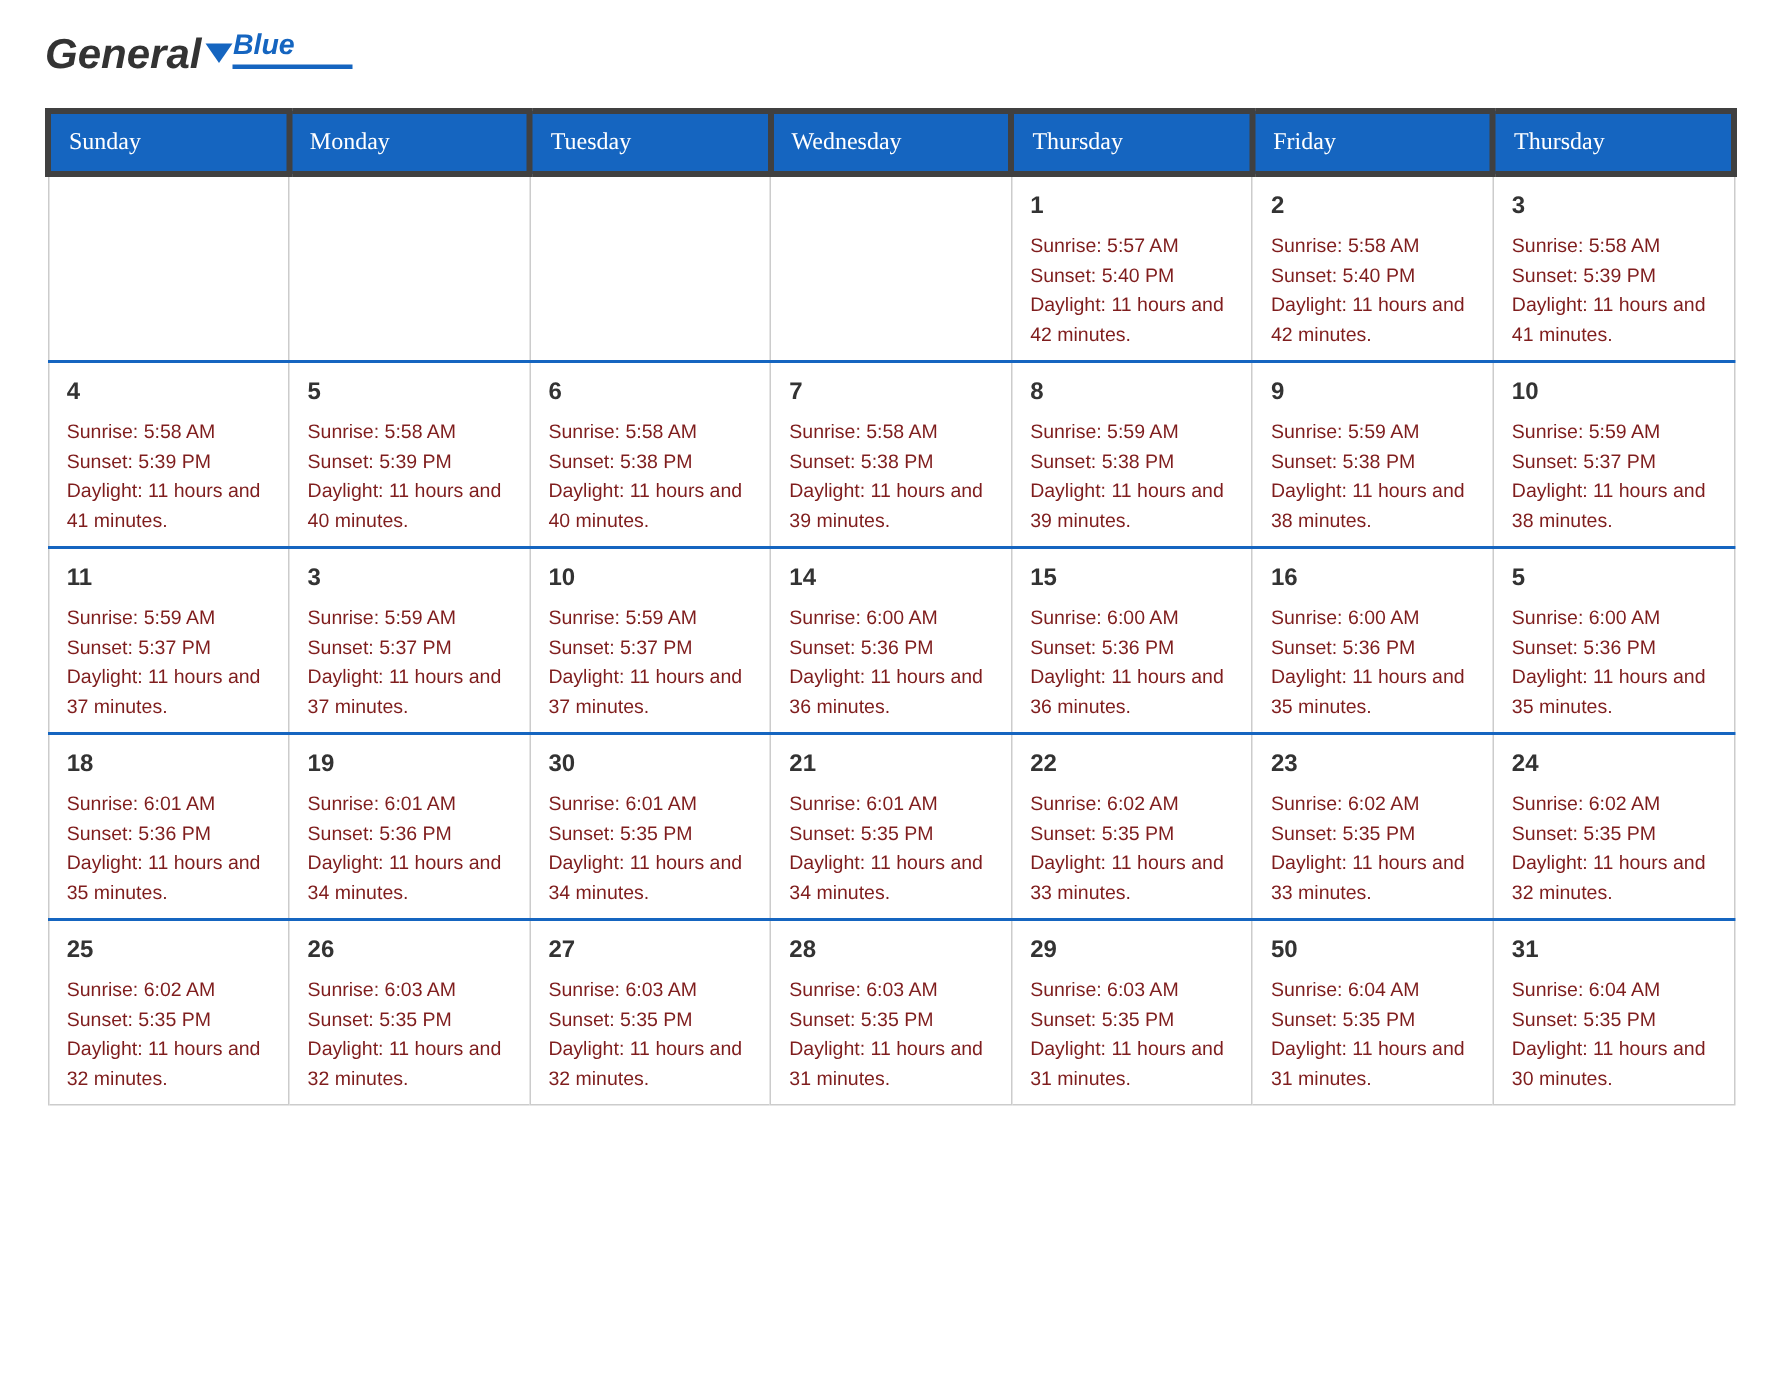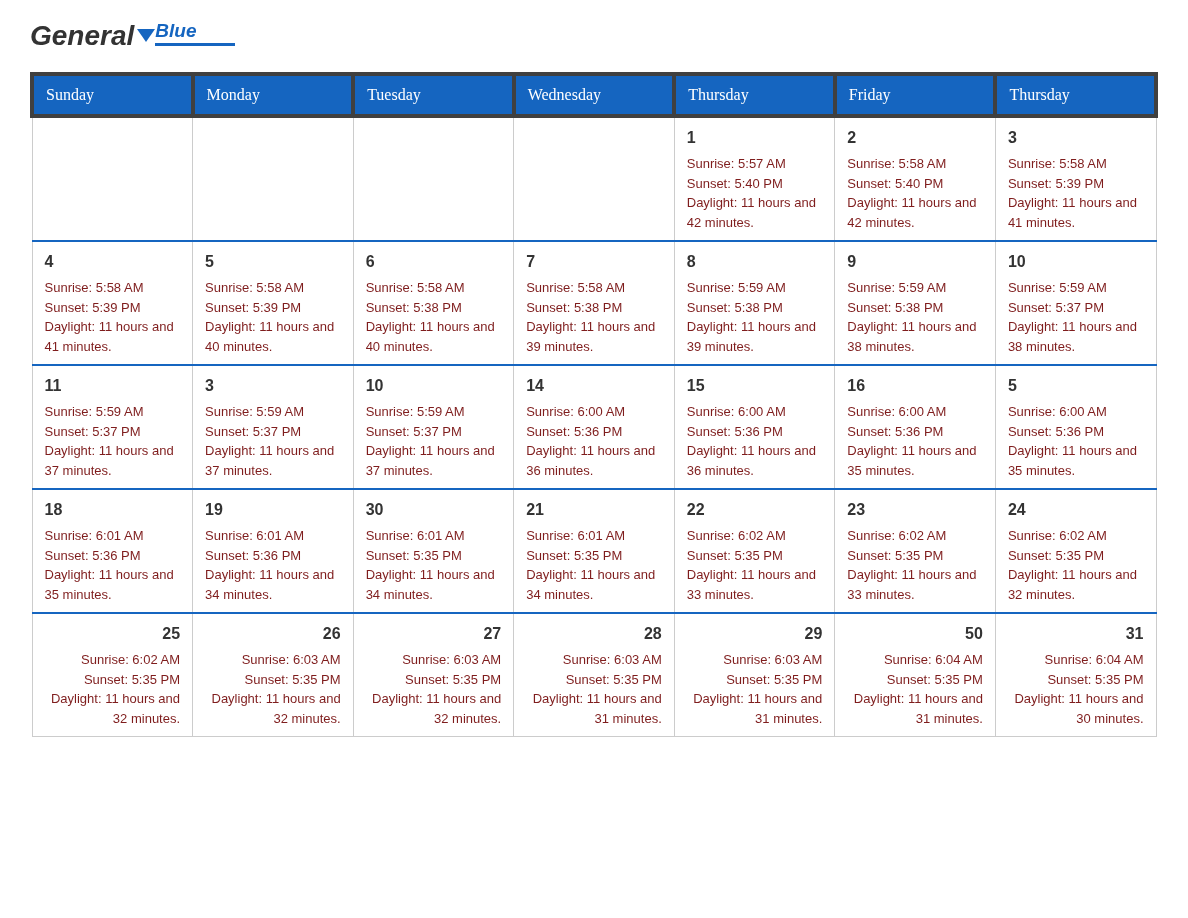--- a/index.html
+++ b/index.html
@@ -106,21 +106,20 @@
       margin-top: 1px;
     }
     tbody tr td:first-child {
       border-left: 1px solid #ccc;
     }
     tbody tr td:last-child {
       border-right: 1px solid #ccc;
     }
     tbody tr:last-child {
       border-bottom: 1px solid #ccc;
-      text-align: right;
     }
   </style>
 </head>
 <body>
 
 <div class="header">
   <div class="logo-wrapper">
     <div class="logo-top-row">
       <span class="logo-general">General</span>
       <span class="arrow-down"></span>

